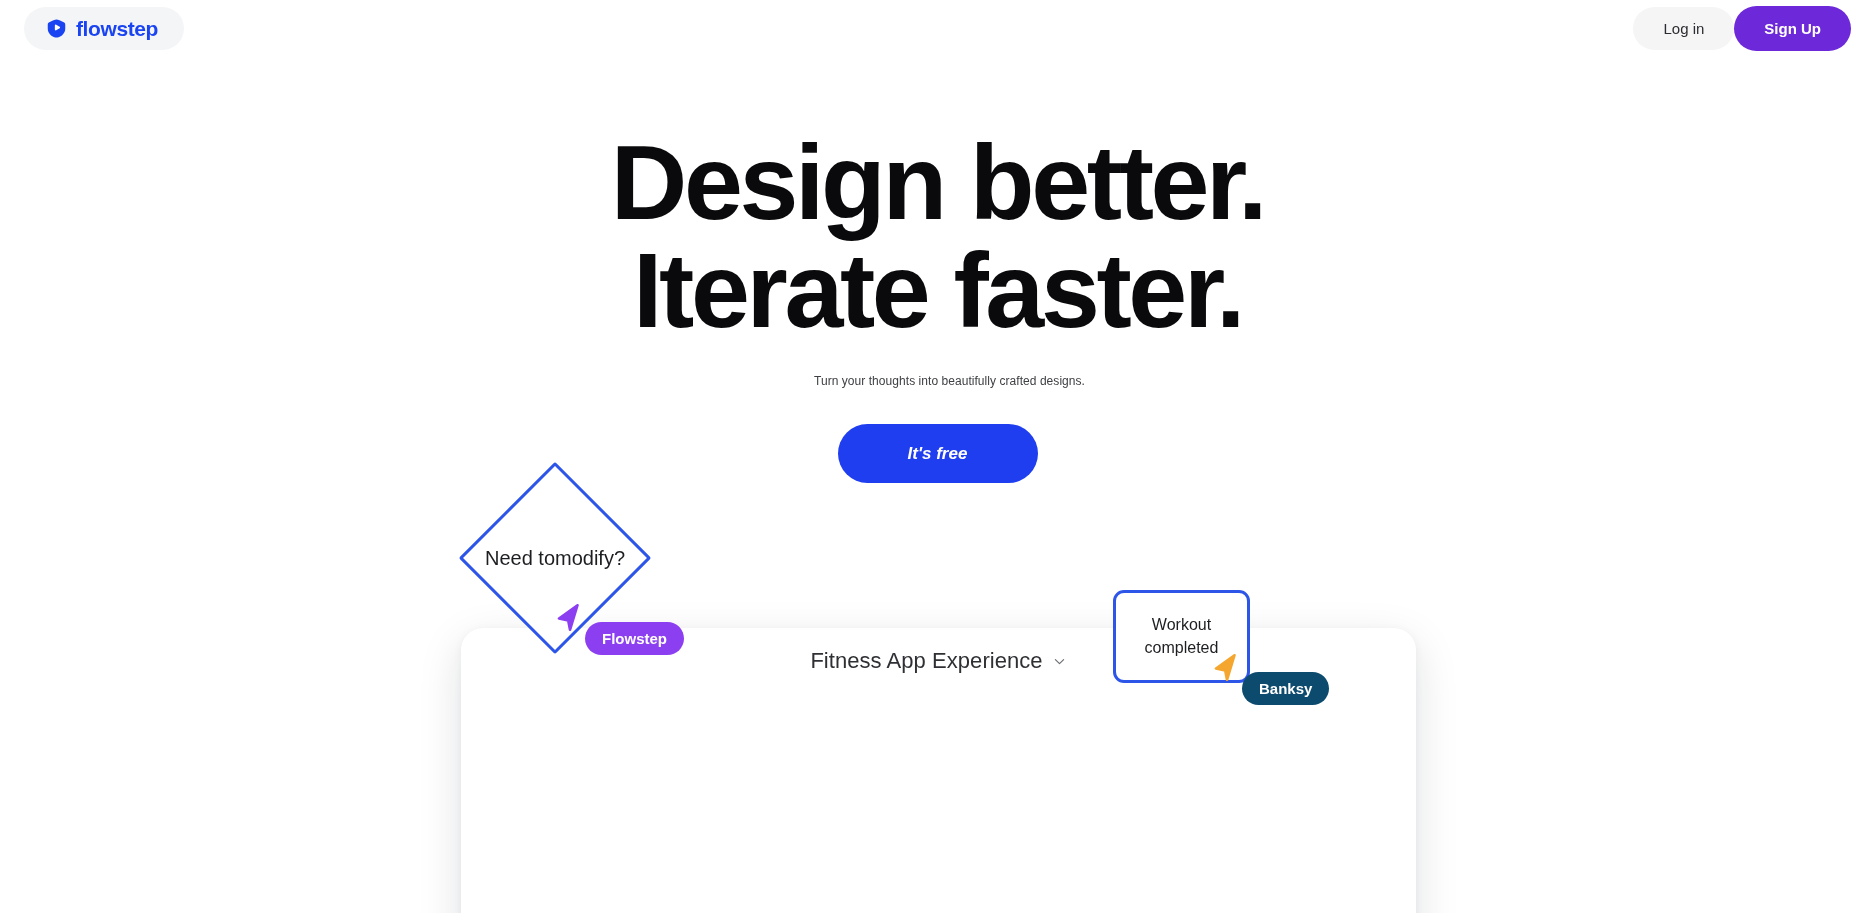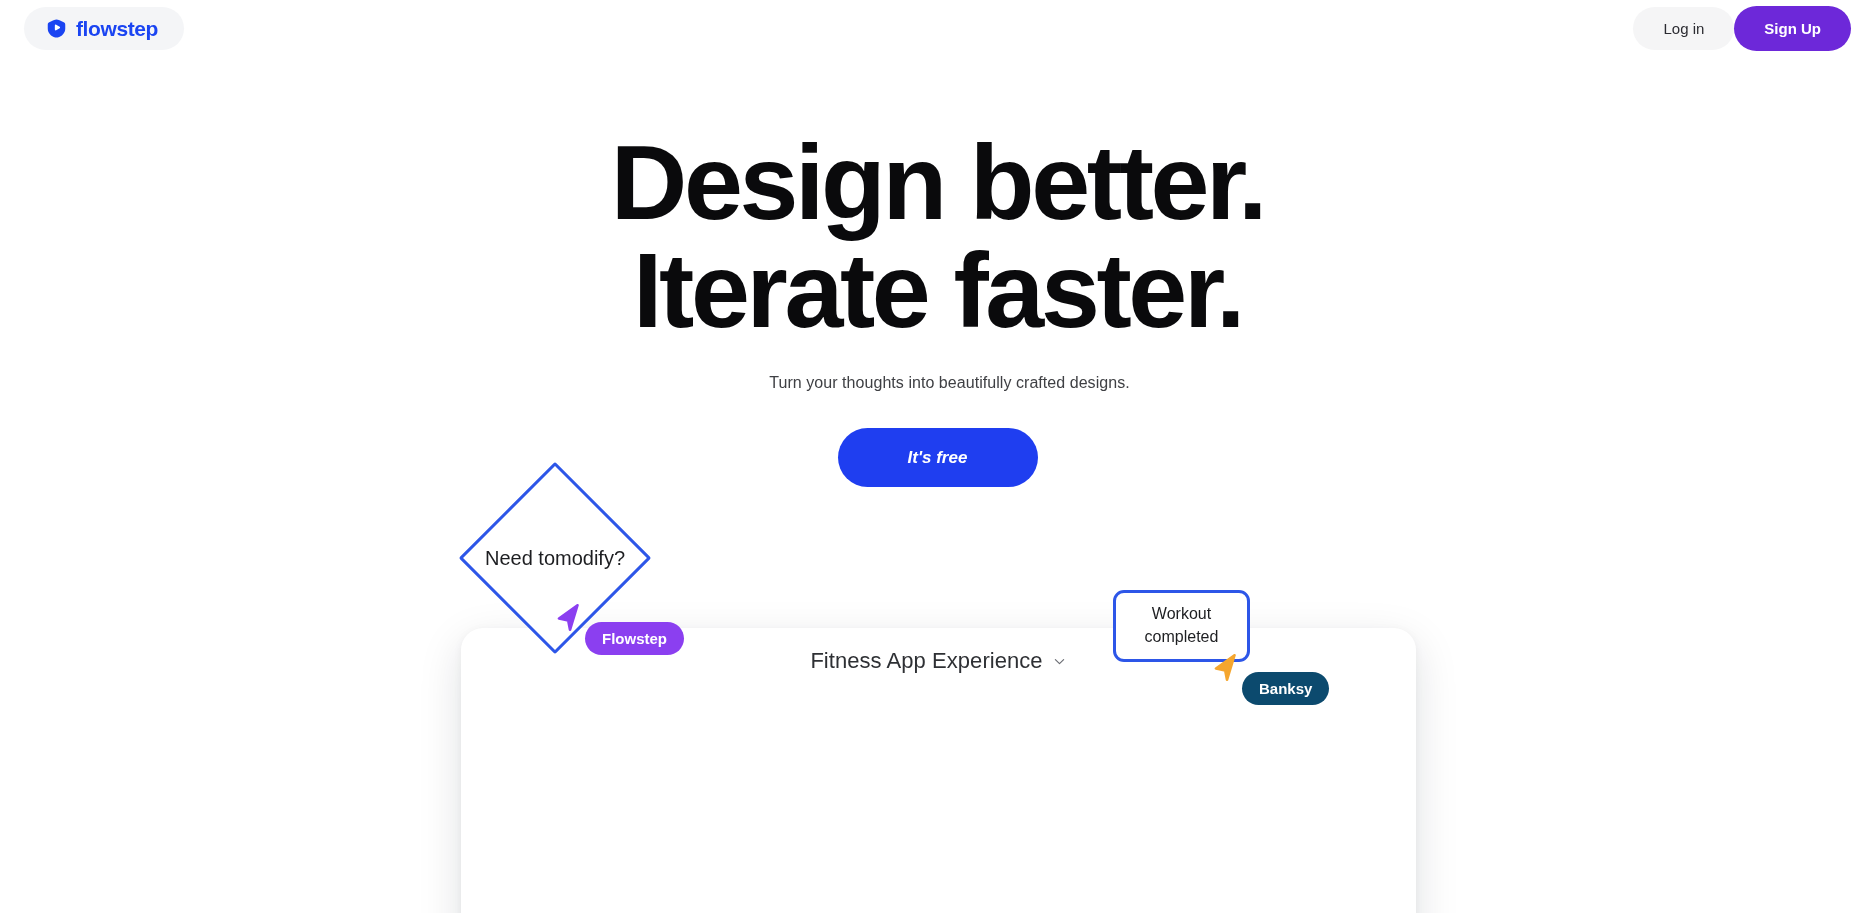--- a/index.html
+++ b/index.html
@@ -93,21 +93,21 @@
     font-size: 106px;
     font-weight: 800;
     line-height: 1.02;
     color: #0a0a0c;
     letter-spacing: -3.4px;
   }
   .hero-title .line { display: block; }
 
   .hero-sub {
     margin-top: 30px;
-    font-size: 16px;
+    font-size: 12px;
     color: #3f4044;
     letter-spacing: 0.05px;
     margin-left: 24px;
   }
 
   .cta-wrap {
     margin-top: 36px;
     display: flex;
     justify-content: center;
   }
@@ -184,21 +184,21 @@
     color: #1d1e21;
     line-height: 1.42;
     white-space: nowrap;
   }
 
   .anno-rect {
     position: absolute;
     left: 1113px;
     top: 590px;
     width: 137px;
-    height: 72px;
+    height: 93px;
     background: #ffffff;
     border: 3px solid #2d56e8;
     border-radius: 11px;
     display: flex;
     flex-direction: column;
     align-items: center;
     justify-content: center;
     font-size: 16px;
     color: #1d1e21;
     line-height: 1.42;

